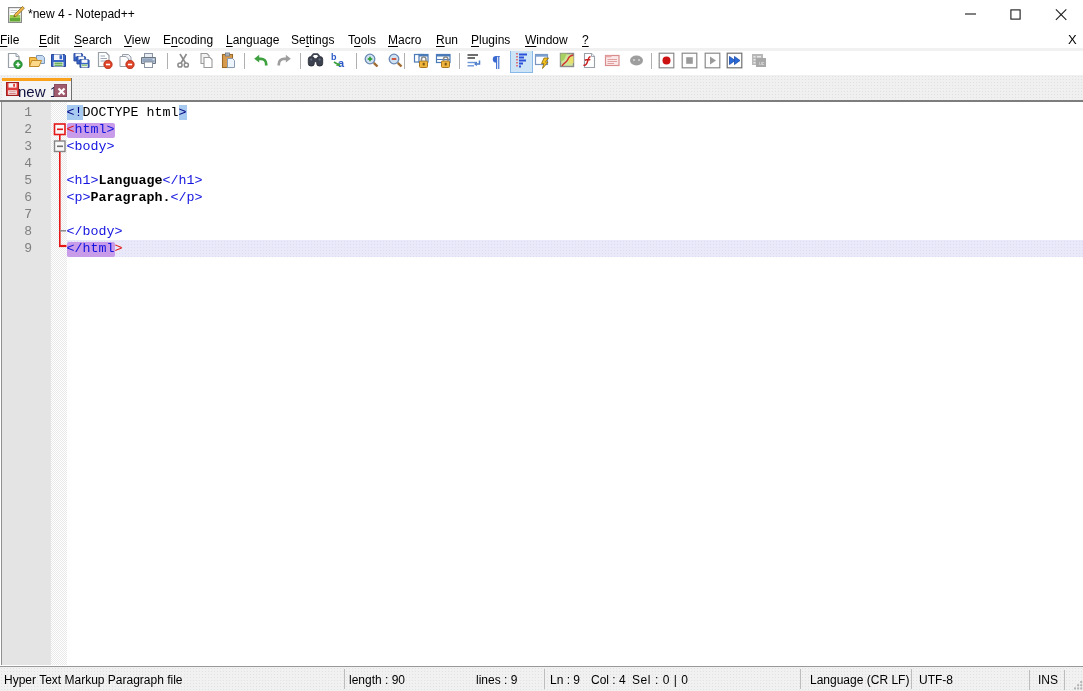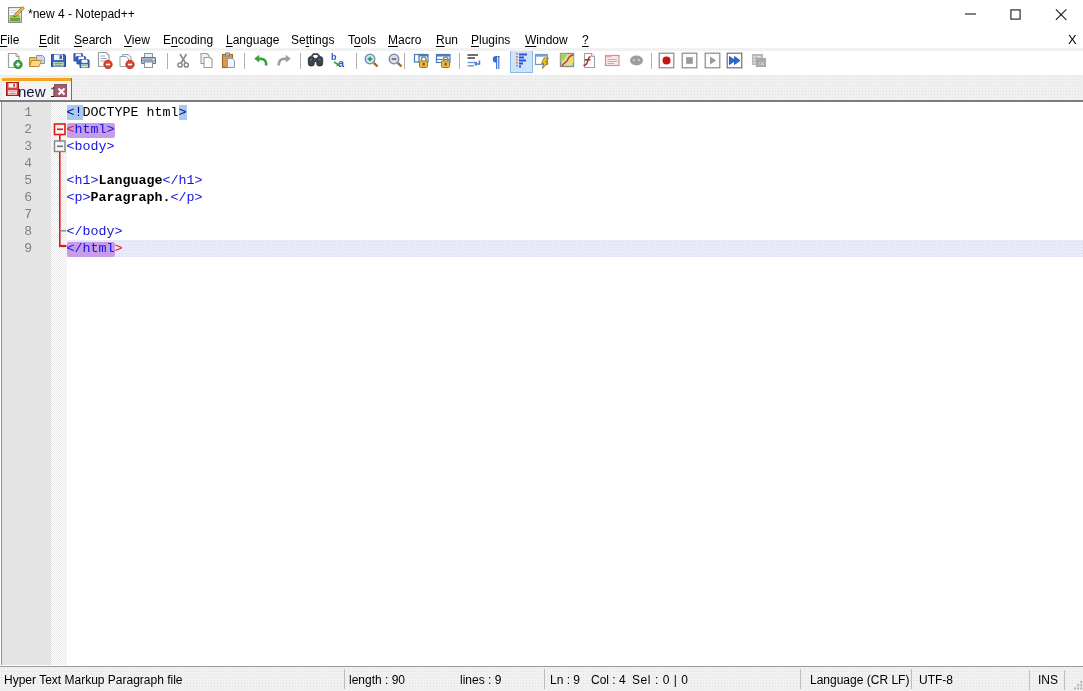--- a/index.html
+++ b/index.html
@@ -363,21 +363,21 @@
   <line x1="59.8" y1="151.5" x2="59.8" y2="245.5" stroke="#e41616" stroke-width="1.6"></line>
   <line x1="59.8" y1="230.3" x2="66" y2="230.3" stroke="#8a8a8a" stroke-width="1.5"></line>
   <line x1="59" y1="245.5" x2="66.5" y2="245.5" stroke="#e41616" stroke-width="2.2"></line>
   </g>
 </svg>
 
 <div class="abs" id="statusbar"></div>
 <div class="st" style="left:4px;top:673px;">Hyper Text Markup Paragraph file</div>
 <div class="ssep" style="left:344px;top:669px;"></div>
 <div class="st" style="left:349px;top:673px;">length : 90</div>
-<div class="st" style="left:415px;top:673px;padding-left:45px;">lines : 9</div>
+<div class="st" style="left:431px;top:673px;padding-left:45px;">lines : 9</div>
 <div class="ssep" style="left:544px;top:669px;"></div>
 <div class="st" style="left:550px;top:673px;text-align:right;">Ln : 9</div>
 <div class="st" style="left:591px;top:673px;">Col : 4</div>
 <div class="st" style="left:632px;top:673px;letter-spacing:0.55px;">Sel : 0 | 0</div>
 <div class="ssep" style="left:800px;top:669px;"></div>
 <div class="st" style="left:810px;top:673px;">Language (CR LF)</div>
 <div class="ssep" style="left:911px;top:669px;"></div>
 <div class="st" style="left:919px;top:673px;">UTF-8</div>
 <div class="ssep" style="left:1029px;top:670px;"></div>
 <div class="ssep" style="left:1063.5px;top:670px;"></div>

